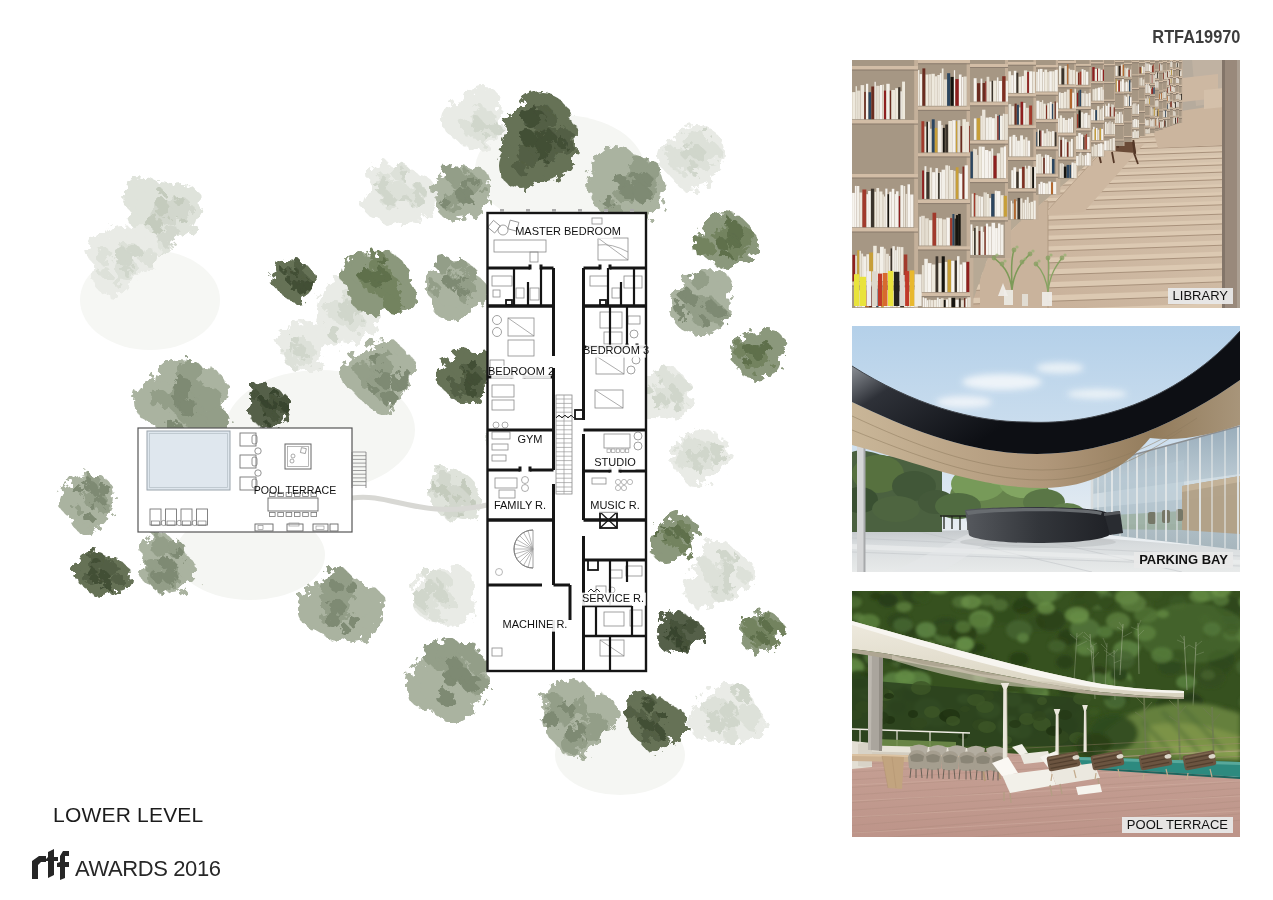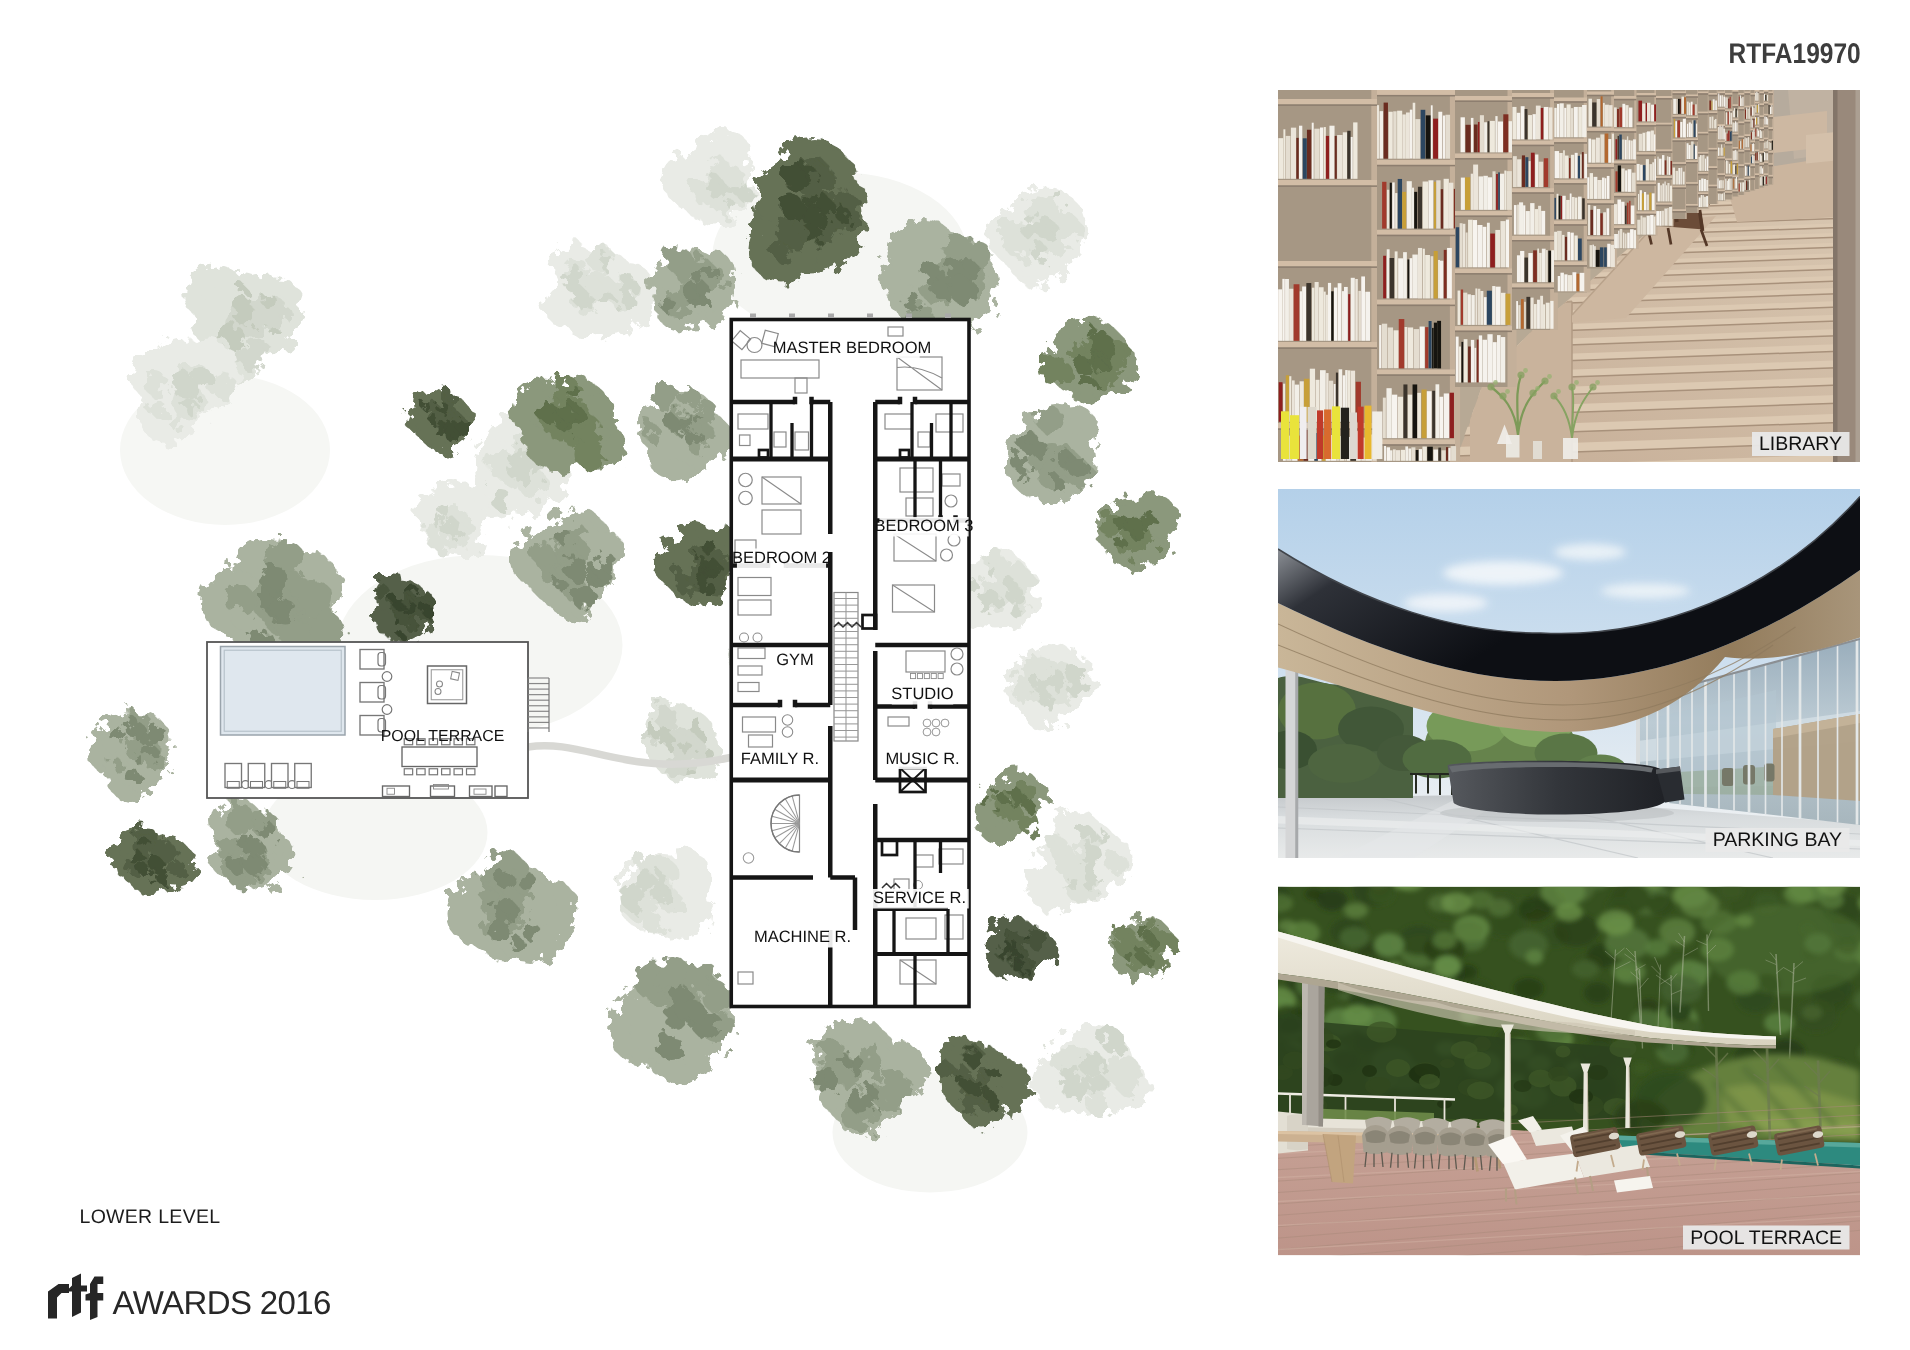--- a/index.html
+++ b/index.html
@@ -1,25 +1,25 @@
 <!DOCTYPE html>
 <html><head>
 <meta charset="utf-8">
 <style>
   html,body{margin:0;padding:0;background:#ffffff;}
   body{width:1273px;height:900px;position:relative;overflow:hidden;
        font-family:"Liberation Sans",sans-serif;}
   .abs{position:absolute;}
   #code{right:33px;top:26px;font-weight:bold;font-size:19px;color:#3d3d3d;
         transform:scaleX(.86);transform-origin:right;}
-  #lower{left:53px;top:803px;font-size:13px;color:#1c1c1c;letter-spacing:.2px;}
+  #lower{left:53px;top:803px;font-size:21px;color:#1c1c1c;letter-spacing:.2px;}
   #awards{left:75px;top:856px;font-size:22px;color:#272727;letter-spacing:-0.4px;}
   .photo{left:852px;width:388px;overflow:hidden;}
   #ph1{top:60px;height:248px;}
-  #ph2{top:326px;height:246px;}
+  #ph2{top:326px;height:246px;font-weight:bold;}
   #ph3{top:591px;height:246px;}
   .plabel{position:absolute;right:7px;bottom:4px;background:rgba(233,233,233,.94);
          color:#111;font-size:13px;padding:0 5px;line-height:16px;}
   svg{display:block;}
   text{font-family:"Liberation Sans",sans-serif;}
 </style>
 </head>
 <body>
 <div class="abs" id="code">RTFA19970</div>
 <svg class="abs" id="site" style="left:0;top:0" width="852" height="900" viewBox="0 0 852 900">

